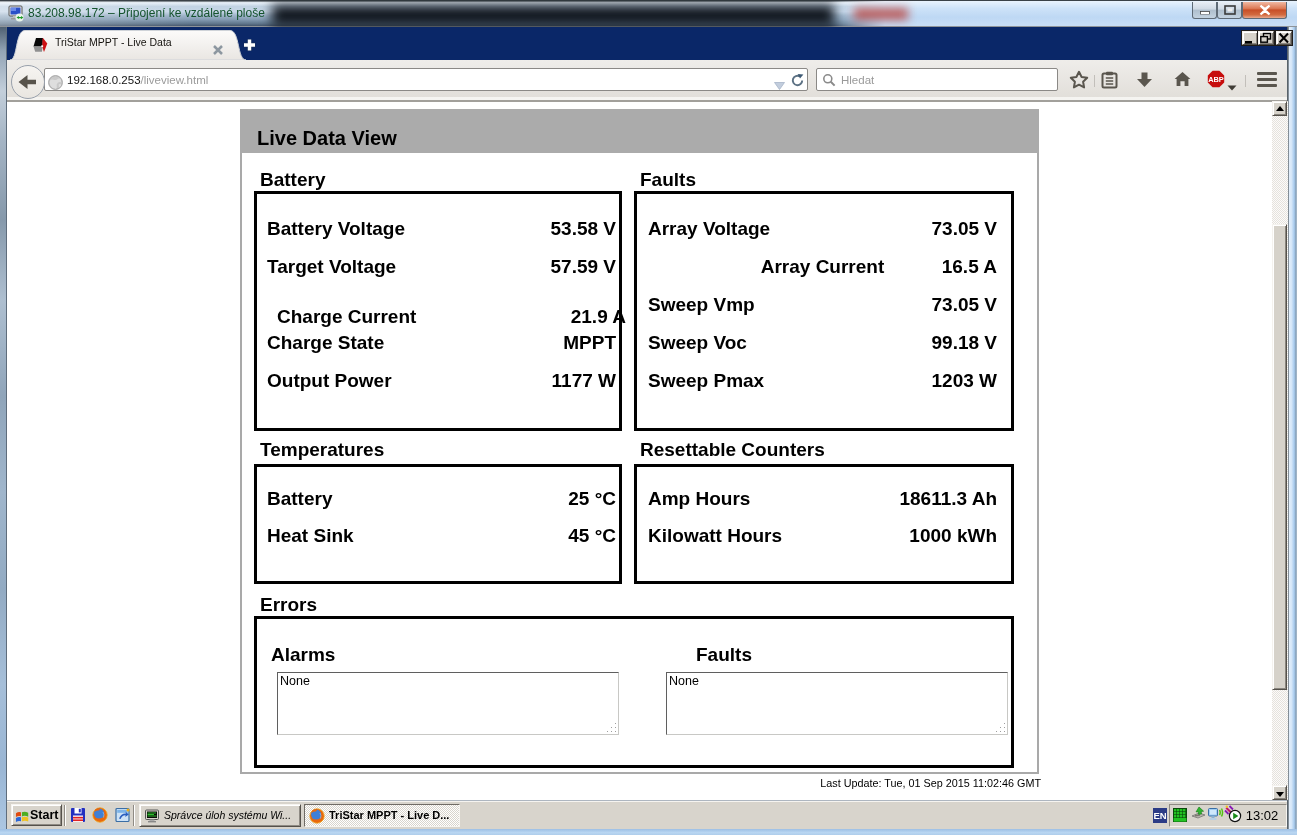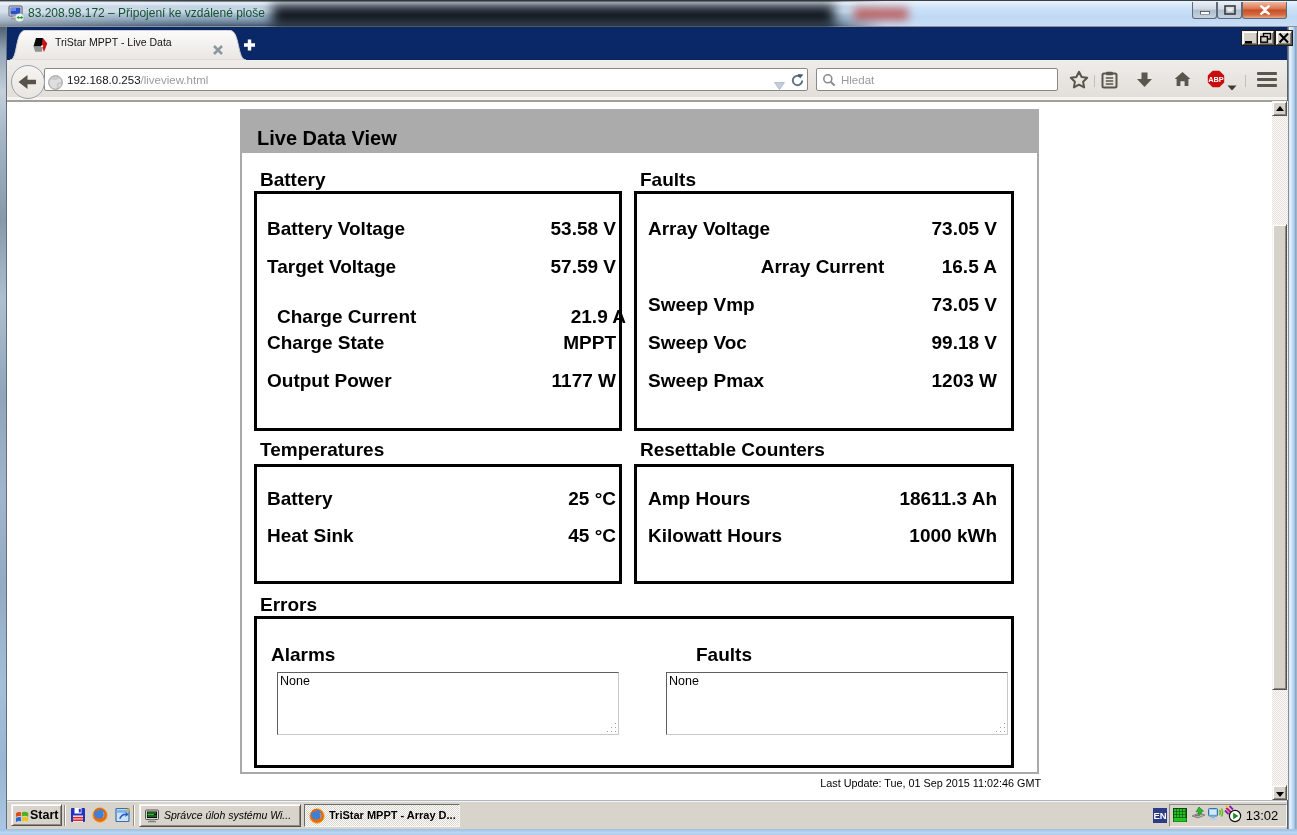--- a/index.html
+++ b/index.html
@@ -344,21 +344,21 @@
   <span>Správce úloh systému Wi...</span>
   </div>
 <div class="abs task sunken" id="task2" style="left:304px;width:156px;">
   <svg class="ic" width="16" height="16" viewBox="0 0 16 16">
       <circle cx="8" cy="8" r="7.2" fill="#e8680f"></circle>
       <circle cx="8" cy="8" r="7.2" fill="none" stroke="#f4a517" stroke-width="0.8"></circle>
       <circle cx="7.1" cy="6.6" r="5" fill="#3f7fd6"></circle>
       <path d="M3 2.6 Q5.5 0.8 8.5 1 L7 3.5 Q5 3 3 4.8 Z" fill="#e8680f"></path>
       <path d="M11 5 Q12.6 7.5 11.5 10.5" stroke="#7db3e8" stroke-width="0.9" fill="none"></path>
     </svg>
-  <span style="font-weight:bold;font-size:11px;">TriStar MPPT - Array D...</span>
+  <span style="font-weight:bold;font-size:11px;">TriStar MPPT - Live D...</span>
   </div>
 <div class="abs" id="tray"></div>
 <div class="abs" id="enbox">EN</div>
 <div class="abs" style="left:1172px;top:807px;"><svg width="16" height="16" viewBox="0 0 16 16">
       <rect x="1" y="1" width="14" height="14" fill="#0c4a0c"></rect>
       <g fill="#23c323">
         <rect x="2" y="2" width="2.4" height="2.4"></rect>
         <rect x="5" y="2" width="2.4" height="2.4"></rect>
         <rect x="8" y="2" width="2.4" height="2.4"></rect>
         <rect x="11" y="2" width="2.4" height="2.4"></rect>

